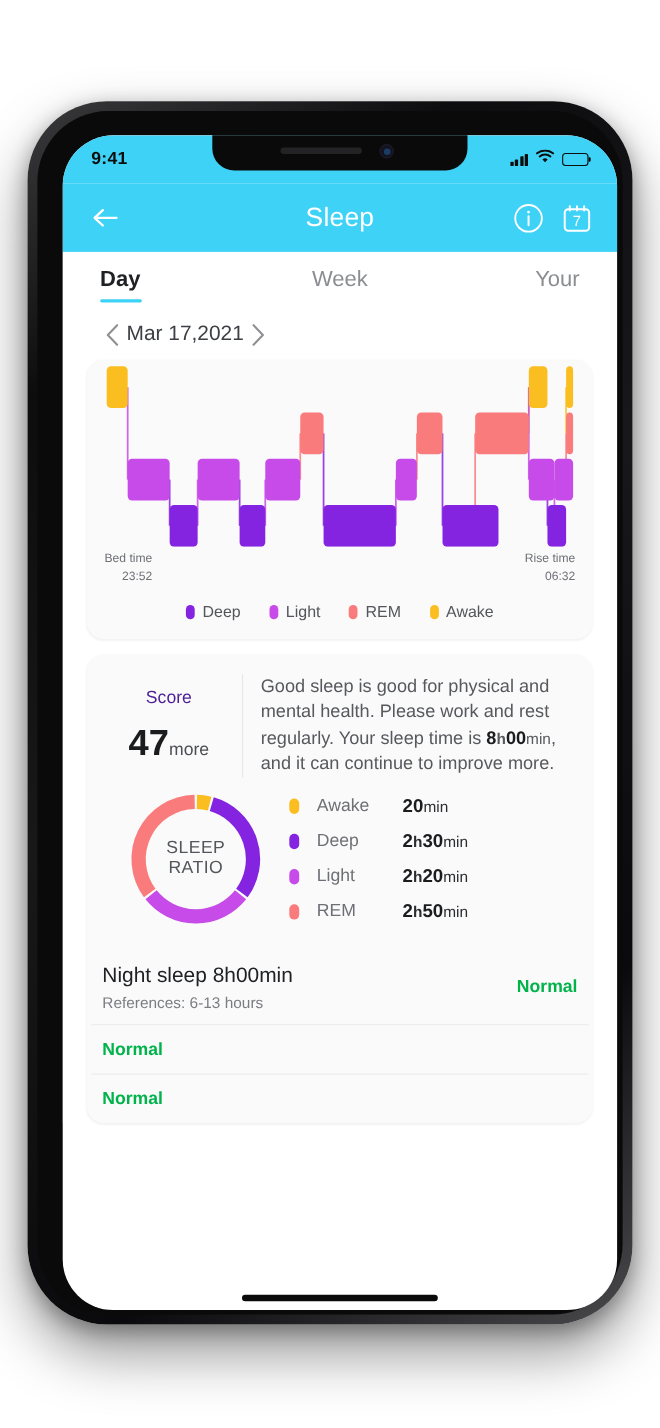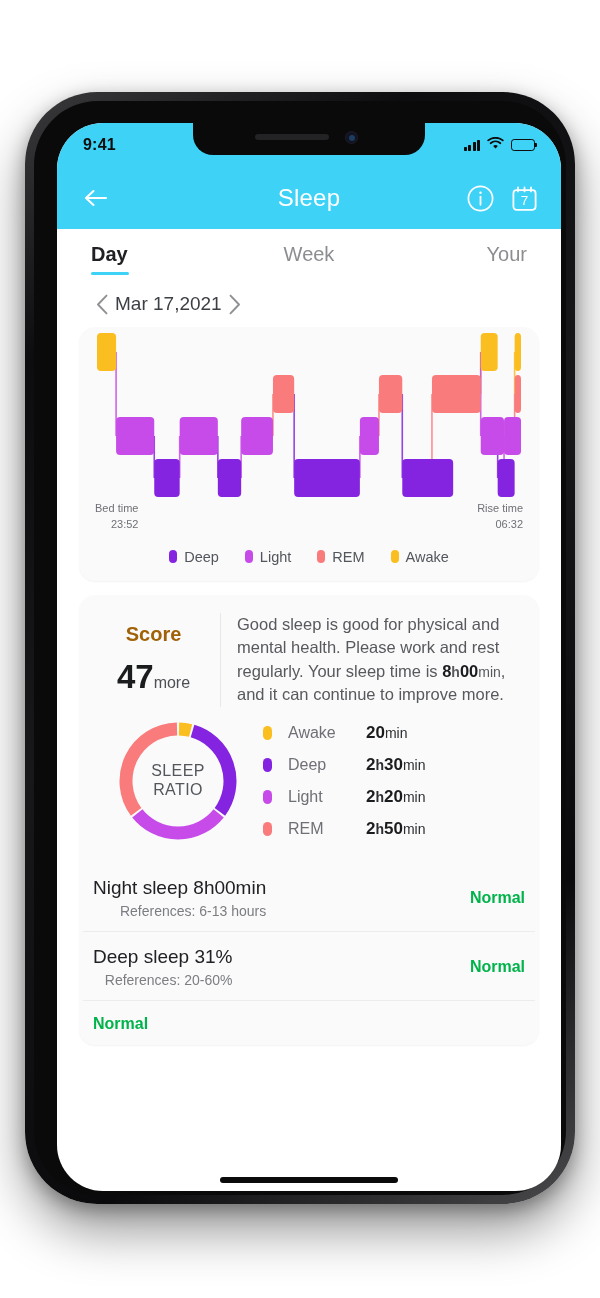--- a/index.html
+++ b/index.html
@@ -163,21 +163,21 @@
   .legend-text { font-size: 14.5px; color: #53565a; }
 
   
   #score-card { padding: 18px 16px 6px 16px; display: flex; }
   #score-left {
     width: 126px; flex: none; text-align: center;
     border-right: 1px solid #e6e7e9;
     display:flex; flex-direction: column; justify-content:center; align-items:center;
     padding-right: 8px;
   }
-  #score-caption { font-size: 20px; color: #a16207; margin-bottom: 12px; font-weight: bold; }
+  #score-caption { font-size: 16px; color: #4c1d95; margin-bottom: 12px; }
   #score-value-row { display: flex; align-items: baseline; }
   #score-value { font-size: 33px; font-weight: 700; color: #1b1c1e; }
   #score-unit { font-size: 16px; color: #4c4f53; }
   #score-desc {
     flex: 1; padding-left: 16px;
     font-size: 16.5px; line-height: 1.42; color: #57595d;
   }
   #score-desc b { color: #1b1c1e; font-weight: 700; }
   #score-desc .u { font-size: 14px; font-weight: 400; color: #57595d; }
 
@@ -192,21 +192,21 @@
   }
   #ratio-list { flex: 1; }
   .ratio-row { display: flex; align-items: center; height: 32px; }
   .ratio-dot { width: 9px; height: 14px; border-radius: 5px; flex:none; }
   .ratio-name { width: 78px; margin-left: 16px; font-size: 16px; color: #6e7075; }
   .ratio-val { font-size: 17px; color: #1b1c1e; }
   .ratio-val b { font-weight: 700; }
   .ratio-val span { font-size: 14px; font-weight: 400; color: #2b2d30; }
 
   
-  #metric-list { padding: 0 4px; text-align: right; }
+  #metric-list { padding: 0 4px; }
   .metric-row {
     display: flex; align-items: center; justify-content: space-between;
     padding: 14px 10px 12px 10px;
     border-top: 1px solid #ebecee;
   }
   .metric-row:first-child { border-top: none; }
   .metric-title { font-size: 19px; color: #202124; margin-bottom: 4px; }
   .metric-ref { font-size: 14px; color: #7b7d81; }
   .metric-status { font-size: 16px; font-weight: 700; color: #00B34A; }
 
@@ -438,24 +438,20 @@
 
           <div id="metric-list">
               <div class="metric-row">
                 <div>
                   <div class="metric-title">Night sleep 8h00min</div>
                   <div class="metric-ref">References: 6-13 hours</div>
                 </div>
                 <div class="metric-status" style="color: rgb(0, 179, 74);">Normal</div>
               </div>
               <div class="metric-row">
-                <div>
-                  <div class="metric-title">Deep sleep 31%</div>
-                  <div class="metric-ref">References: 20-60%</div>
-                </div>
                 <div class="metric-status" style="color: rgb(0, 179, 74);">Normal</div>
               </div>
               <div class="metric-row">
                 <div class="metric-status" style="color: rgb(0, 179, 74);">Normal</div>
               </div>
             </div>
         </div>
 
       </div>
 

